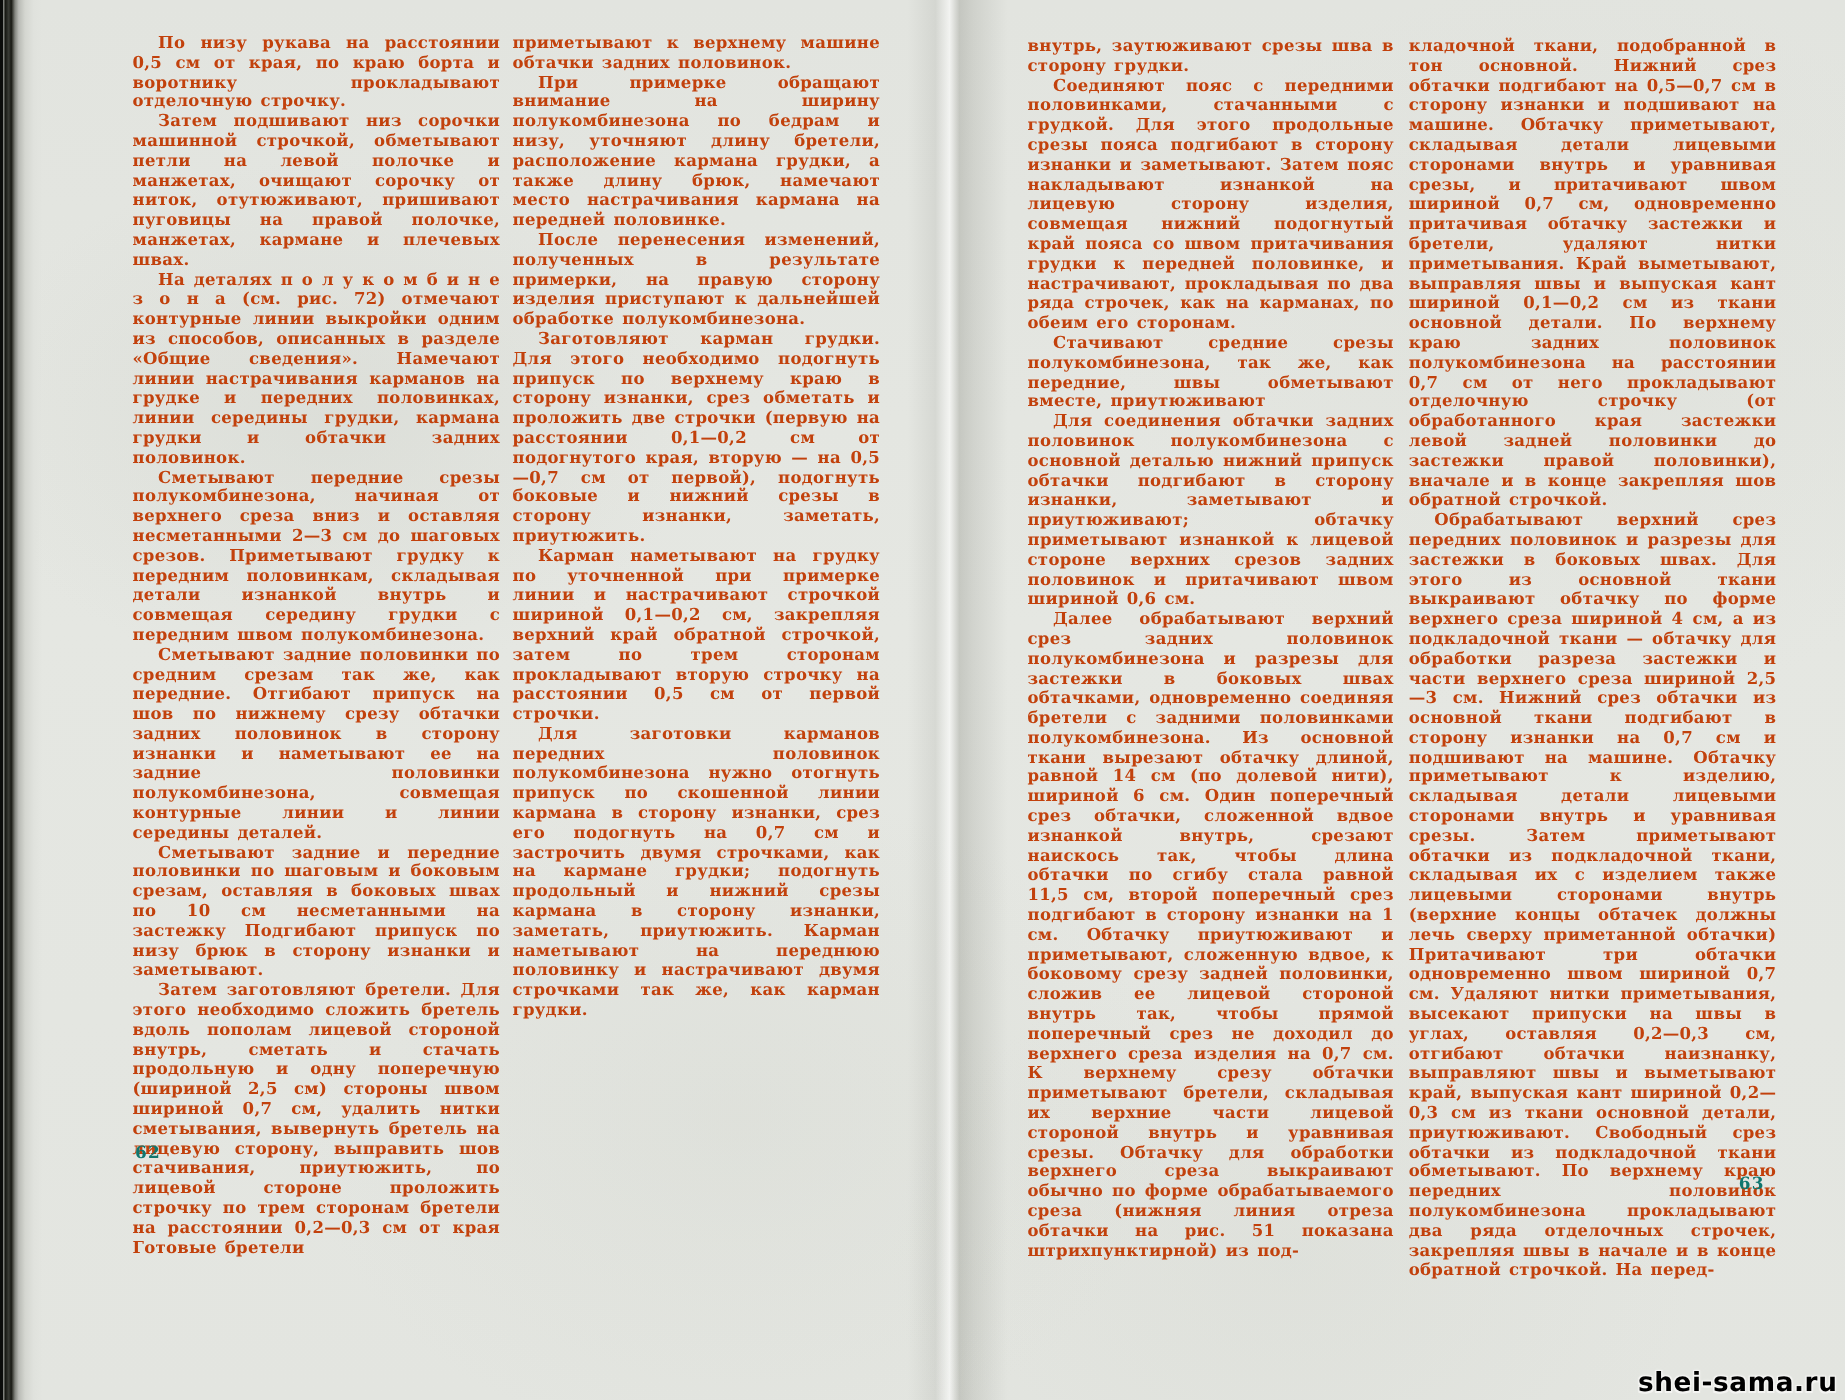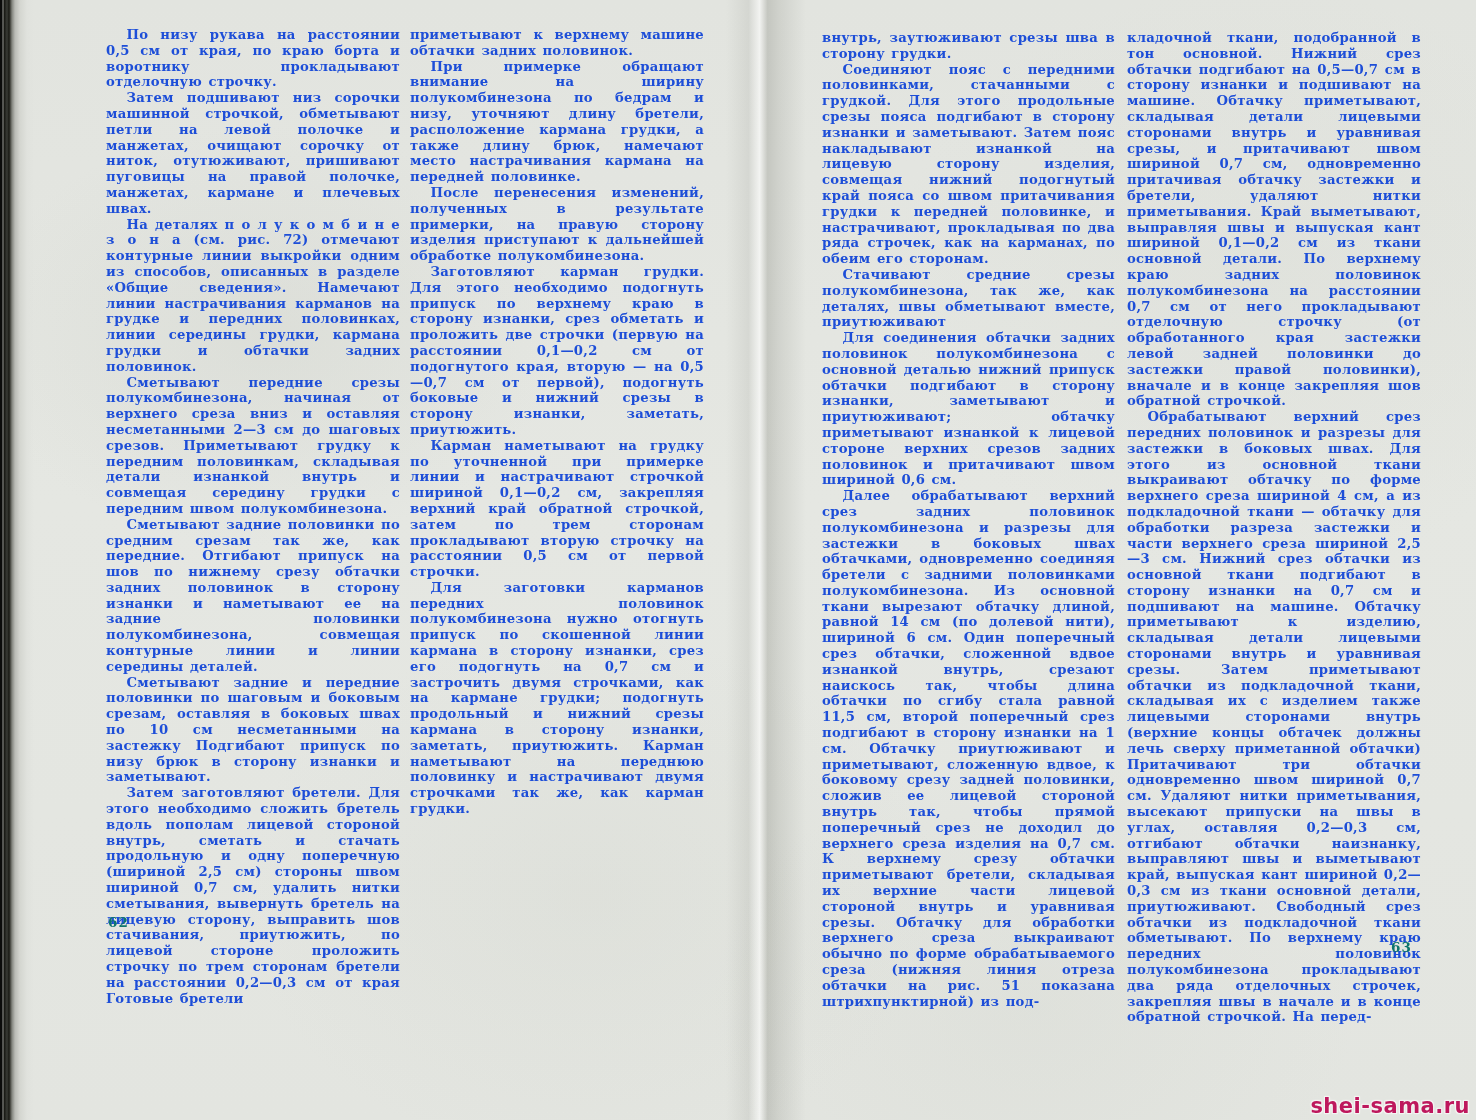--- a/index.html
+++ b/index.html
@@ -36,21 +36,21 @@
     background:linear-gradient(90deg,
       rgba(0,0,0,0) 0%,
       rgba(90,92,84,.10) 28%,
       rgba(255,255,255,.55) 42%,
       rgba(120,122,112,.28) 52%,
       rgba(110,112,102,.16) 66%,
       rgba(0,0,0,0) 100%);
   }
   .column{
     position:absolute;
-    color:#1d4ed8;
+    color:#c2410c;
     font-size:13.2px;
     font-weight:600;
     line-height:15.8px;
     text-align:justify;
     letter-spacing:.25px;
     word-spacing:1.6px;
   }
   .column p{margin:0;}
   .column p.indent{text-indent:1.55em;}
   .page-number{
@@ -59,21 +59,21 @@
     font-weight:700;
     color:#0f766e;
     letter-spacing:1px;
   }
   .watermark{
     position:absolute;
     right:6px;bottom:2px;
     font-family:"DejaVu Sans","Liberation Sans",sans-serif;
     font-size:21px;
     font-weight:700;
-    color:#be185d;
+    color:#000000;
     letter-spacing:.5px;
     text-shadow:
       -1px -1px 0 #f4f4f2, 1px -1px 0 #f4f4f2,
       -1px  1px 0 #f4f4f2, 1px  1px 0 #f4f4f2,
        0 0 3px #ffffff;
   }
 </style>
 </head>
 <body>
 
@@ -97,21 +97,21 @@
       <p class="indent">После перенесения изменений, полученных в результате примерки, на правую сторону изделия приступают к дальнейшей обработке полукомбинезона.</p>
       <p class="indent">Заготовляют карман грудки. Для этого необходимо подогнуть припуск по верхнему краю в сторону изнанки, срез обметать и проложить две строчки (первую на расстоянии 0,1—0,2 см от подогнутого края, вторую — на 0,5—0,7 см от первой), подогнуть боковые и нижний срезы в сторону изнанки, заметать, приутюжить.</p>
       <p class="indent">Карман наметывают на грудку по уточненной при примерке линии и настрачивают строчкой шириной 0,1—0,2 см, закрепляя верхний край обратной строчкой, затем по трем сторонам прокладывают вторую строчку на расстоянии 0,5 см от первой строчки.</p>
       <p class="indent">Для заготовки карманов передних половинок полукомбинезона нужно отогнуть припуск по скошенной линии кармана в сторону изнанки, срез его подогнуть на 0,7 см и застрочить двумя строчками, как на кармане грудки; подогнуть продольный и нижний срезы кармана в сторону изнанки, заметать, приутюжить. Карман наметывают на переднюю половинку и настрачивают двумя строчками так же, как карман грудки.</p>
     </div>
   <div class="page-number" style="left:108px; top:914px;">62</div>
 
   <div class="column" style="left:822px; top:30px; width:293px;">
       <p class="">внутрь, заутюживают срезы шва в сторону грудки.</p>
       <p class="indent">Соединяют пояс с передними половинками, стачанными с грудкой. Для этого продольные срезы пояса подгибают в сторону изнанки и заметывают. Затем пояс накладывают изнанкой на лицевую сторону изделия, совмещая нижний подогнутый край пояса со швом притачивания грудки к передней половинке, и настрачивают, прокладывая по два ряда строчек, как на карманах, по обеим его сторонам.</p>
-      <p class="indent">Стачивают средние срезы полукомбинезона, так же, как деталях, швы обметывают вместе, приутюживают</p>
+      <p class="indent">Стачивают средние срезы полукомбинезона, так же, как передние, швы обметывают вместе, приутюживают</p>
       <p class="indent">Для соединения обтачки задних половинок полукомбинезона с основной деталью нижний припуск обтачки подгибают в сторону изнанки, заметывают и приутюживают; обтачку приметывают изнанкой к лицевой стороне верхних срезов задних половинок и притачивают швом шириной 0,6 см.</p>
       <p class="indent">Далее обрабатывают верхний срез задних половинок полукомбинезона и разрезы для застежки в боковых швах обтачками, одновременно соединяя бретели с задними половинками полукомбинезона. Из основной ткани вырезают обтачку длиной, равной 14 см (по долевой нити), шириной 6 см. Один поперечный срез обтачки, сложенной вдвое изнанкой внутрь, срезают наискось так, чтобы длина обтачки по сгибу стала равной 11,5 см, второй поперечный срез подгибают в сторону изнанки на 1 см. Обтачку приутюживают и приметывают, сложенную вдвое, к боковому срезу задней половинки, сложив ее лицевой стороной внутрь так, чтобы прямой поперечный срез не доходил до верхнего среза изделия на 0,7 см. К верхнему срезу обтачки приметывают бретели, складывая их верхние части лицевой стороной внутрь и уравнивая срезы. Обтачку для обработки верхнего среза выкраивают обычно по форме обрабатываемого среза (нижняя линия отреза обтачки на рис. 51 показана штрихпунктирной) из под-</p>
     </div>
   <div class="column" style="left:1127px; top:30px; width:294px;">
       <p class="">кладочной ткани, подобранной в тон основной. Нижний срез обтачки подгибают на 0,5—0,7 см в сторону изнанки и подшивают на машине. Обтачку приметывают, складывая детали лицевыми сторонами внутрь и уравнивая срезы, и притачивают швом шириной 0,7 см, одновременно притачивая обтачку застежки и бретели, удаляют нитки приметывания. Край выметывают, выправляя швы и выпуская кант шириной 0,1—0,2 см из ткани основной детали. По верхнему краю задних половинок полукомбинезона на расстоянии 0,7 см от него прокладывают отделочную строчку (от обработанного края застежки левой задней половинки до застежки правой половинки), вначале и в конце закрепляя шов обратной строчкой.</p>
       <p class="indent">Обрабатывают верхний срез передних половинок и разрезы для застежки в боковых швах. Для этого из основной ткани выкраивают обтачку по форме верхнего среза шириной 4 см, а из подкладочной ткани — обтачку для обработки разреза застежки и части верхнего среза шириной 2,5—3 см. Нижний срез обтачки из основной ткани подгибают в сторону изнанки на 0,7 см и подшивают на машине. Обтачку приметывают к изделию, складывая детали лицевыми сторонами внутрь и уравнивая срезы. Затем приметывают обтачки из подкладочной ткани, складывая их с изделием также лицевыми сторонами внутрь (верхние концы обтачек должны лечь сверху приметанной обтачки) Притачивают три обтачки одновременно швом шириной 0,7 см. Удаляют нитки приметывания, высекают припуски на швы в углах, оставляя 0,2—0,3 см, отгибают обтачки наизнанку, выправляют швы и выметывают край, выпуская кант шириной 0,2—0,3 см из ткани основной детали, приутюживают. Свободный срез обтачки из подкладочной ткани обметывают. По верхнему краю передних половинок полукомбинезона прокладывают два ряда отделочных строчек, закрепляя швы в начале и в конце обратной строчкой. На перед-</p>
     </div>
   <div class="page-number" style="left:1391px; top:915px;margin-top:24px;">63</div>
 
   <div class="watermark">shei-sama.ru</div>

